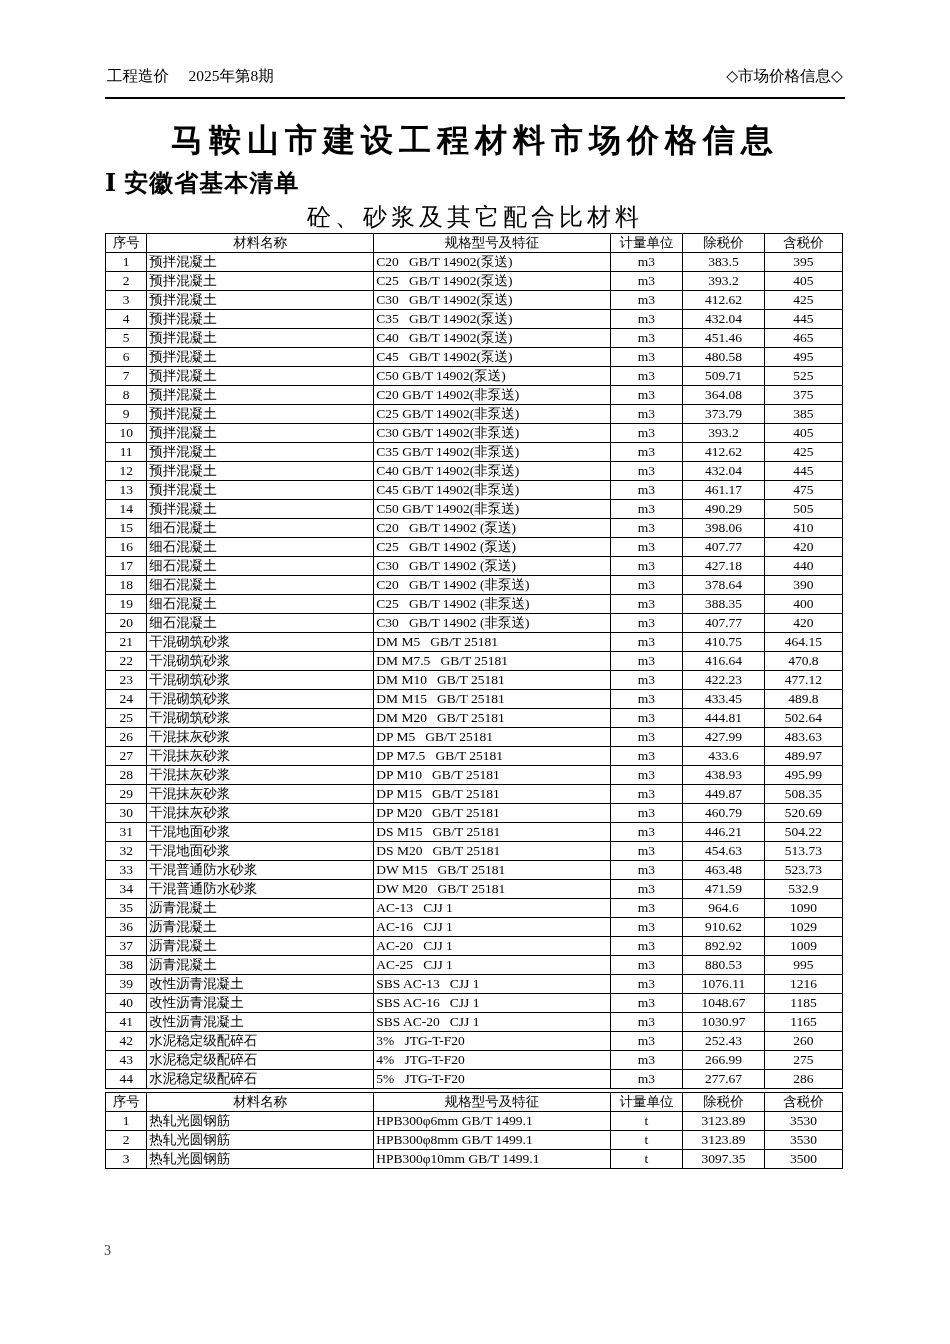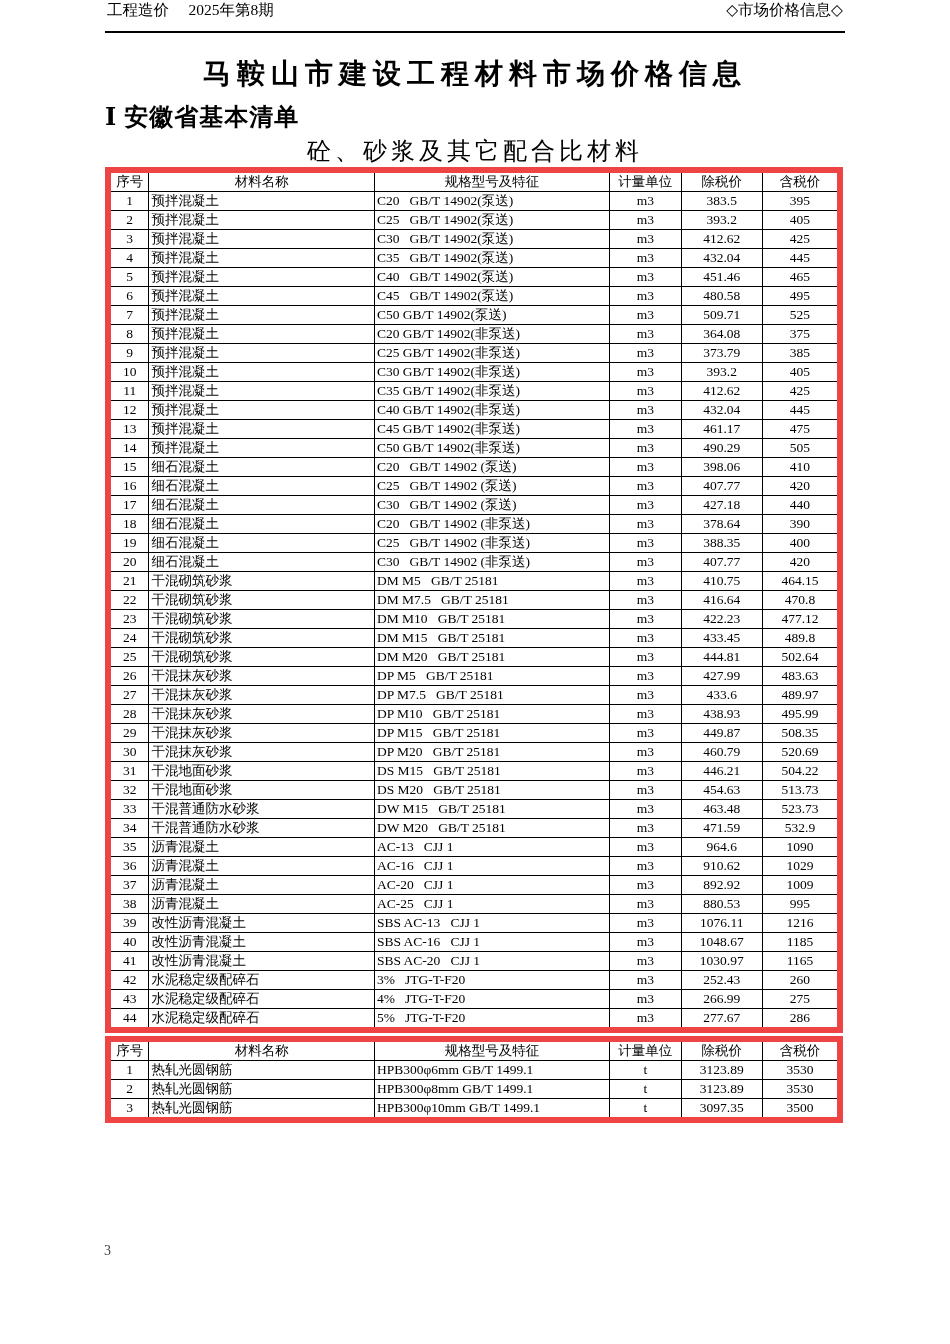--- a/index.html
+++ b/index.html
@@ -6,33 +6,34 @@
   html, body { background: #ffffff; }
   body {
     width: 950px; height: 1344px;
     position: relative; overflow: hidden;
     font-family: "Liberation Serif", "DejaVu Serif", serif;
     color: #000;
   }
   .content {
     width: 740px;
     margin: 0 auto;
+    padding-top: 66px;
   }
   .doc-header {
     display: flex;
     justify-content: space-between;
     align-items: baseline;
     font-size: 15.5px;
     padding: 0 2px 10px 2px;
     border-bottom: 2px solid #000;
     white-space: pre;
   }
   .doc-title {
     text-align: center;
-    font-size: 28px;
+    font-size: 32px;
     font-weight: bold;
     letter-spacing: 6px;
     margin-top: 22px;
     line-height: 38px;
   }
   .doc-subtitle {
     font-size: 24px;
     font-weight: bold;
     letter-spacing: 1px;
     margin-top: 9px;
@@ -44,21 +45,21 @@
     font-size: 24px;
     letter-spacing: 4px;
     margin-top: 6px;
     line-height: 26px;
   }
   table.price-table {
     width: 738px;
     border-collapse: collapse;
     table-layout: fixed;
     margin-top: 3px;
-    border: 6px solid #ef4444;
+    border: 1px solid #ef4444;
   }
   table.price-table th, table.price-table td {
     border: 1px solid #000;
     font-size: 13.5px;
     height: 18px;
     line-height: 16px;
     padding: 1px 2px;
     overflow: hidden;
     font-weight: normal;
   }

